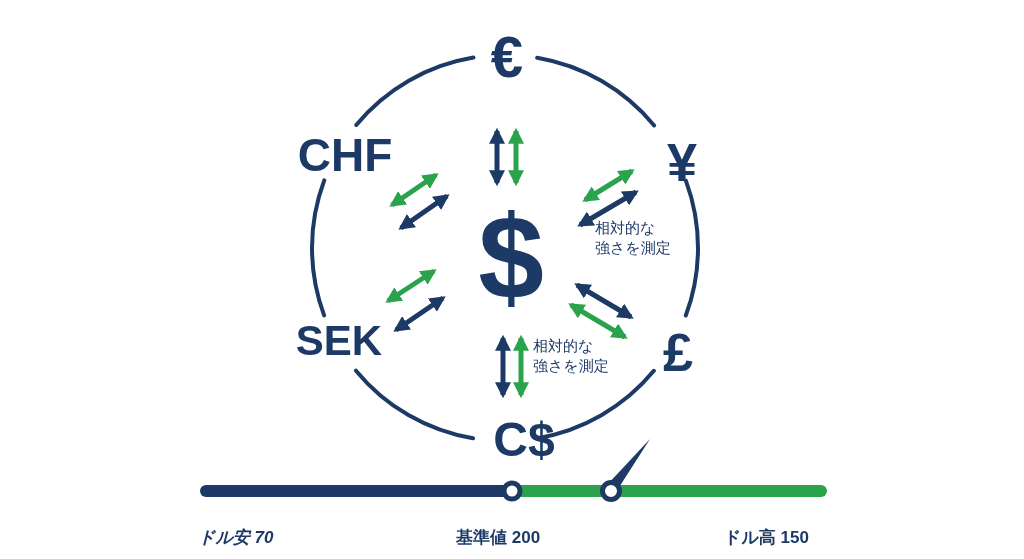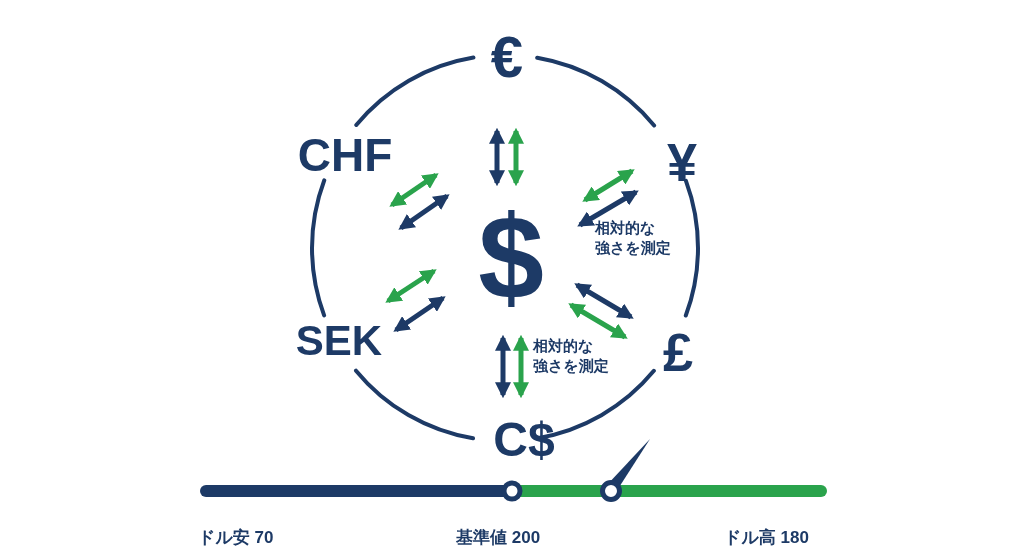--- a/index.html
+++ b/index.html
@@ -23,35 +23,35 @@
   .currency.jpy{left:682px;top:162px;font-size:54px;}
   .currency.chf{left:345px;top:155px;font-size:46px;}
   .currency.sek{left:339px;top:341px;font-size:42px;}
   .currency.gbp{left:678px;top:352px;font-size:54px;}
   .currency.cad{left:524px;top:440px;font-size:48px;}
   .currency.usd{left:511px;top:257px;font-size:118px;font-weight:700;}
   .annotation{
     position:absolute;
     color:#1d3a66;
     font-size:15px;
-    font-weight:700;
+    font-weight:400;
     line-height:20px;
     white-space:nowrap;
   }
   .annotation.right{left:595px;top:218px;}
   .annotation.bottom{left:533px;top:336px;}
   .gauge-label{
     position:absolute;
     top:526px;
     color:#1d3a66;
     font-size:17px;
     font-weight:700;
     white-space:nowrap;
   }
-  .gauge-label.low{left:198px;}
+  .gauge-label.low{left:198px;font-style:italic;}
   .gauge-label.base{left:456px;}
   .gauge-label.high{left:724px;}
   svg{position:absolute;left:0;top:0;}
 </style>
 </head>
 <body>
 
 <div id="stage">
 
   <svg width="1024" height="559" viewBox="0 0 1024 559">
@@ -121,15 +121,15 @@
     <div>相対的な</div>
     <div>強さを測定</div>
   </div>
   <div class="annotation bottom">
     <div>相対的な</div>
     <div>強さを測定</div>
   </div>
 
   <div class="gauge-label low">ドル安 70</div>
   <div class="gauge-label base">基準値 200</div>
-  <div class="gauge-label high">ドル高 180</div>
+  <div class="gauge-label high">ドル高 150</div>
 
 </div>
 
 </body></html>

